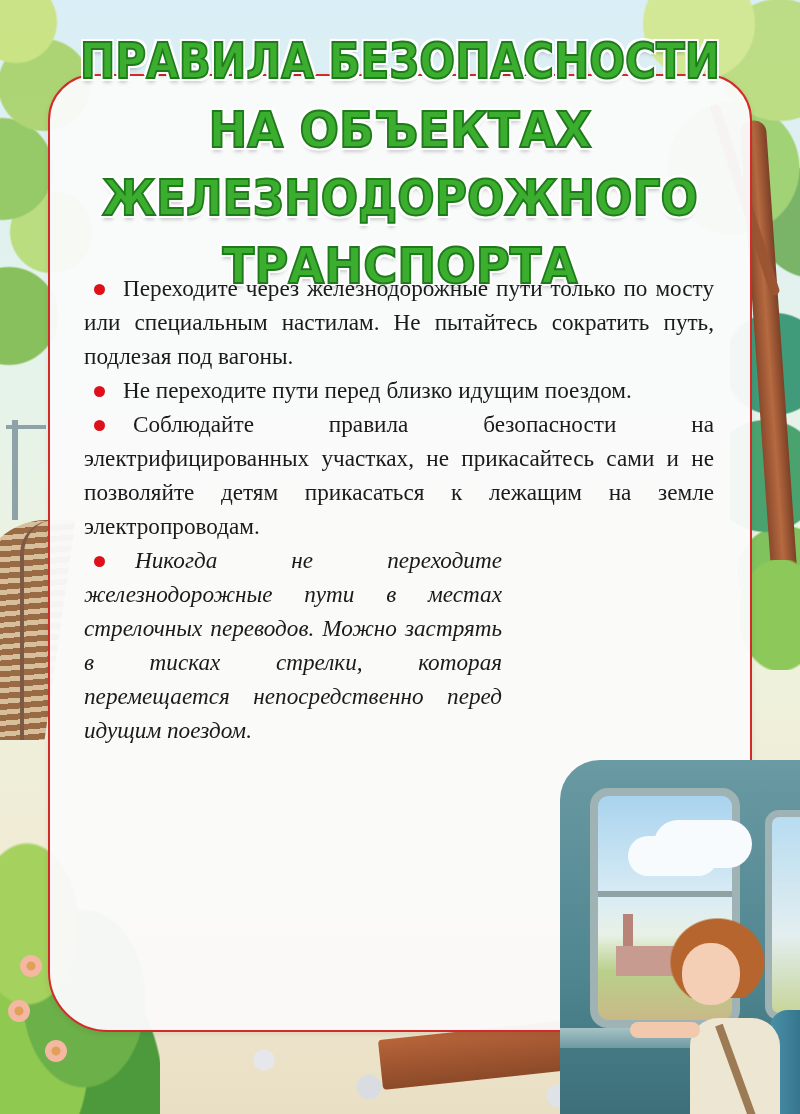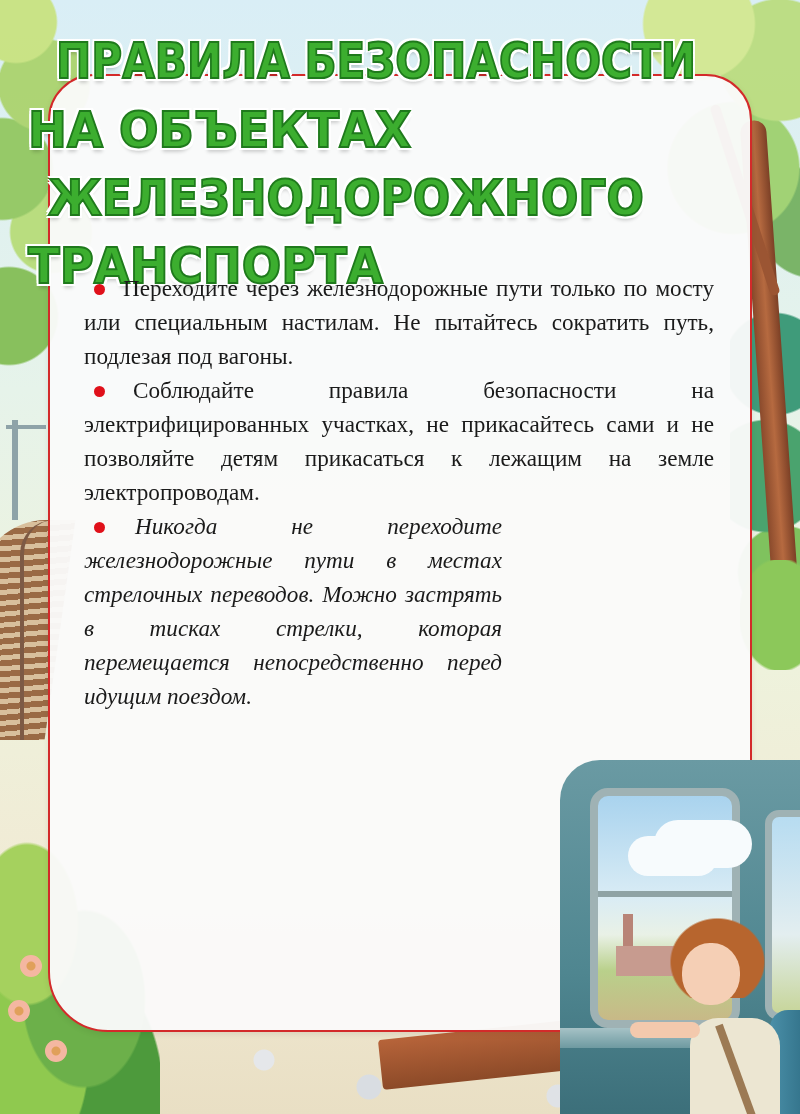--- a/index.html
+++ b/index.html
@@ -153,20 +153,21 @@
       position: absolute; left: 48px; top: 74px; width: 704px; height: 958px;
       background: rgba(250, 250, 250, 0.96);
       border: 2.5px solid #d32a2a;
       border-radius: 46px 46px 46px 60px;
       box-shadow: 0 2px 6px rgba(0,0,0,.08);
     }
 
     
     .title {
       position: absolute; left: 0; top: 28px; width: 800px;
+      text-align: center;
       font-family: "DejaVu Sans", sans-serif;
       font-weight: 900;
       color: #3cae2f;
       text-transform: uppercase;
       letter-spacing: 0px;
       -webkit-text-stroke: 2px #1f7a1c;
       text-shadow:
         0 0 0 #fff,
         3px 0 0 #fff, -3px 0 0 #fff, 0 3px 0 #fff, 0 -3px 0 #fff,
         3px 3px 0 #fff, -3px -3px 0 #fff, 3px -3px 0 #fff, -3px 3px 0 #fff,
@@ -240,18 +241,21 @@
   <span class="title-line l2">НА ОБЪЕКТАХ</span>
   <span class="title-line l3">ЖЕЛЕЗНОДОРОЖНОГО</span>
   <span class="title-line l4">ТРАНСПОРТА</span>
 </h1>
 
 <div class="rules">
   <p class="rule">
     <span class="bullet"></span><span class="rule-text">Переходите через железнодорожные пути только по мосту или специальным настилам. Не пытайтесь сократить путь, подлезая под вагоны.</span>
   </p>
   <p class="rule">
+    <span class="bullet"></span><span class="rule-text">Не переходите пути перед близко идущим поездом.</span>
+  </p>
+  <p class="rule">
     <span class="bullet" style="margin-right:28px"></span><span class="rule-text">Соблюдайте правила безопасности на электрифицированных участках, не прикасайтесь сами и не позволяйте детям прикасаться к лежащим на земле электропроводам.</span>
   </p>
   <p class="rule narrow">
     <span class="bullet" style="margin-right:30px"></span><span class="rule-text">Никогда не переходите железнодорожные пути в местах стрелочных переводов. Можно застрять в тисках стрелки, которая перемещается непосредственно перед идущим поездом.</span>
   </p>
 </div>
 
 </body></html>

